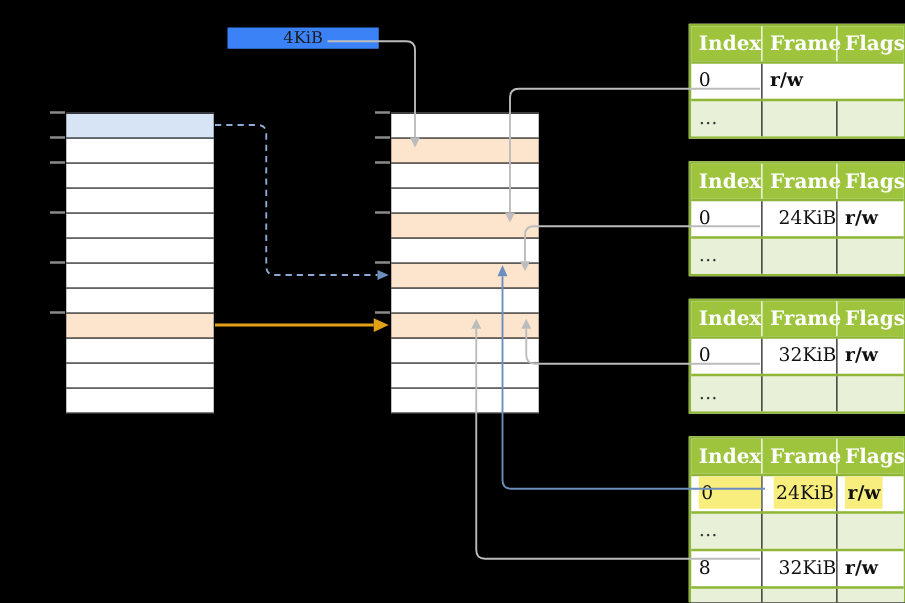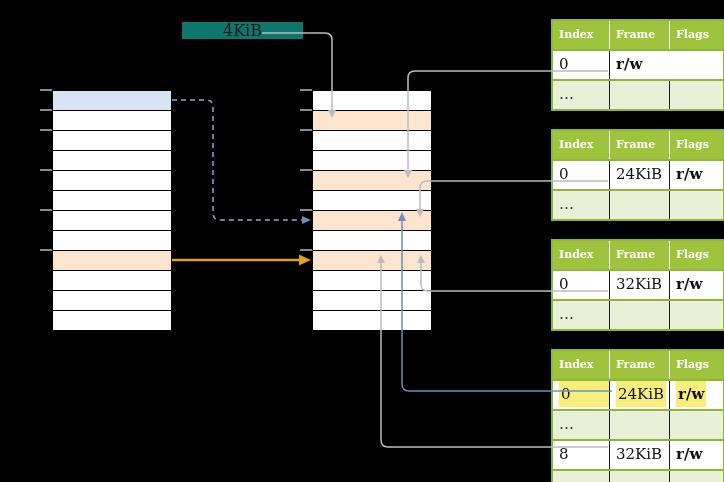--- a/index.html
+++ b/index.html
@@ -1,47 +1,47 @@
 <!DOCTYPE html>
 <html><head>
 <meta charset="utf-8">
 <style>
   html,body{margin:0;padding:0;background:#000;}
   #page{position:relative;width:724px;height:482px;background:#000;overflow:hidden;
         font-family:"DejaVu Serif","Liberation Serif",serif;}
 
   
   .size-box{position:absolute;left:182px;top:22px;width:121px;height:17px;
-            background:#0f766e;color:#1a1a1a;font-size:16px;line-height:17px;
+            background:#3b82f6;color:#1a1a1a;font-size:13px;line-height:17px;
             text-align:center;}
 
   
   .memcol{position:absolute;width:118px;border-left:1px solid #000;border-right:1px solid #000;}
   .memcol .cell{width:118px;height:19px;border-bottom:1px solid #000;background:#fff;}
   .memcol .cell:first-child{border-top:1px solid #000;}
   .cell.fill-white{background:#ffffff;}
   .cell.fill-blue{background:#d6e4f5;}
   .cell.fill-peach{background:#fce4cd;}
 
   .tick{position:absolute;width:12px;height:2px;background:#8a8a8a;}
 
   
   .ptable{position:absolute;left:551px;width:170px;border:2px solid #8fb636;
           border-collapse:collapse;background:#fff;}
   .ptable .hdr{display:flex;background:#9ec43e;height:28px;}
-  .ptable .hdr .hcell{color:#fff;font-weight:bold;font-size:11px;line-height:28px;
+  .ptable .hdr .hcell{color:#fff;font-weight:bold;font-size:16px;line-height:28px;
                       padding-left:6px;box-sizing:border-box;border-right:1px solid #fff;}
   .ptable .hdr .hcell:last-child{border-right:none;}
   .ptable .trow{display:flex;height:28px;border-top:2px solid #8fb636;}
   .ptable .trow .tcell{font-size:15px;line-height:26px;color:#111;padding-left:6px;
                        box-sizing:border-box;border-right:1px solid #1a1a1a;overflow:hidden;}
   .ptable .trow .tcell:last-child{border-right:none;font-weight:bold;}
   .ptable .trow.ellipsis{background:#e8f0d7;}
   .ptable .trow.ellipsis .tcell{color:#333;}
-  .c0{width:57px;} .c1{width:60px;} .c2{width:53px;}
+  .c0{width:57px;} .c1{width:60px;text-align:right;} .c2{width:53px;}
   .hl{background:#f8ee7e;display:inline-block;padding:0 2px;}
   .hl.wide{min-width:48px;}
 
   
   #wires{position:absolute;left:0;top:0;pointer-events:none;}
 </style>
 </head>
 <body>
 
 <div id="page">

